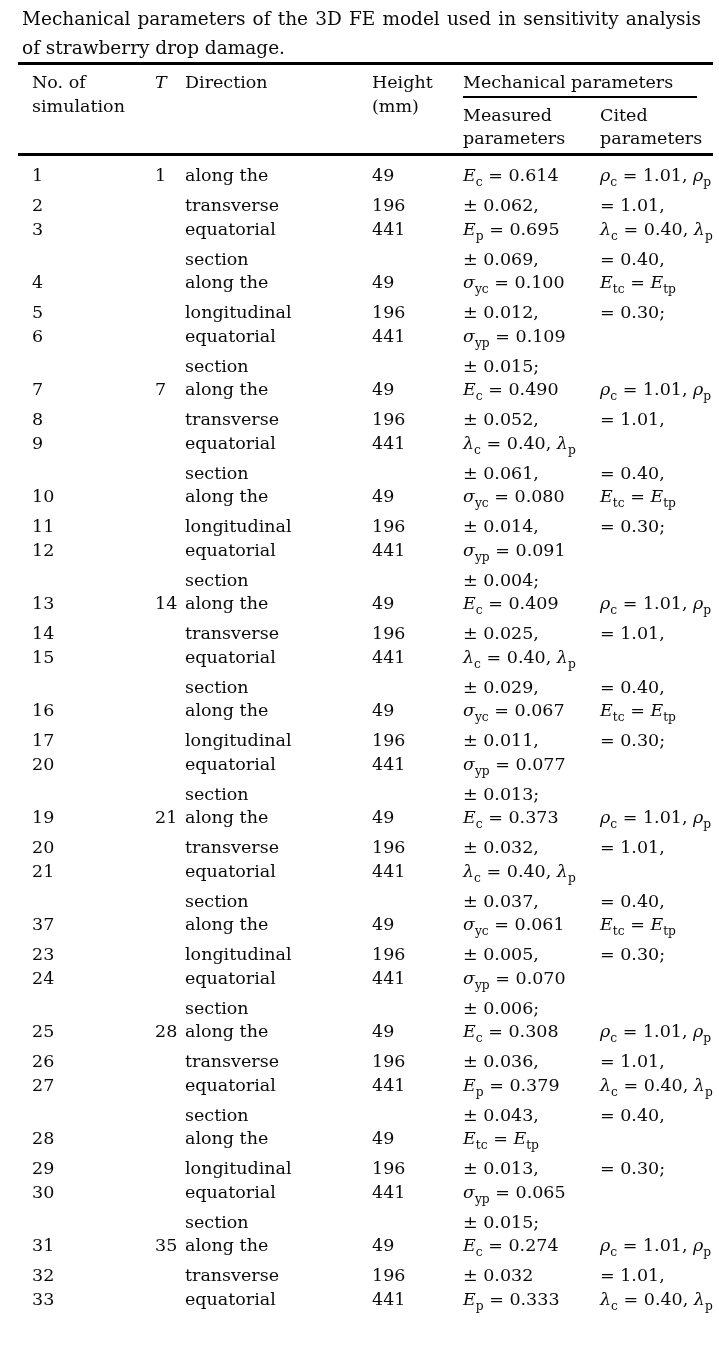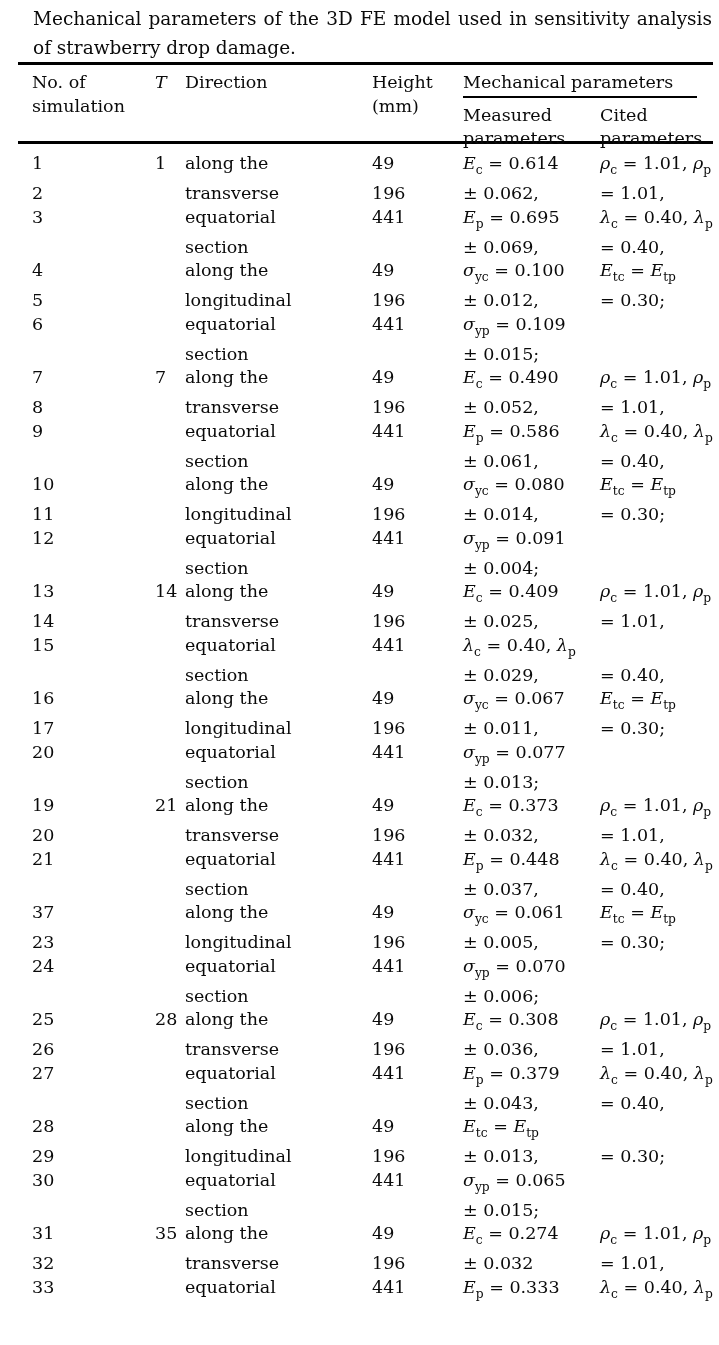--- a/index.html
+++ b/index.html
@@ -10,30 +10,30 @@
     -webkit-font-smoothing: antialiased;
   }
   .page { padding: 4px 0 0 18px; }
 
   .tbl-label {
     font-size: 19px; font-weight: bold; line-height: 25px;
     margin-left: 2px;
   }
   .tbl-caption {
     font-size: 18.5px; line-height: 29px;
-    width: 679px; margin-left: 15px;
+    width: 679px; margin-left: 4px;
     text-align: justify;
   }
 
   .rule { background: #000; height: 3px; width: 695px; }
 
   
   .thead {
     box-sizing: border-box;
-    height: 76px;
+    height: 88px;
     padding: 6px 0 0 14px;
     display: grid;
     grid-template-columns: 123px 30px 187px 91px 250px;
     font-size: 17.5px; line-height: 23.5px;
   }
   .thead .hcell { white-space: normal; }
   .hcell.t-col i { font-style: italic; }
 
   .mech-block { }
   .mech-title { white-space: nowrap; }
@@ -160,21 +160,20 @@
         <div class="tcell">transverse</div>
         <div class="tcell">196</div>
         <div class="tcell">± 0.052,</div>
         <div class="tcell">= 1.01,</div>
       </div>
       <div class="trow">
         <div class="tcell">9</div>
         <div class="tcell"></div>
         <div class="tcell">equatorial</div>
         <div class="tcell">441</div>
-        <div class="tcell"><i>E</i><sub>p</sub> = 0.586</div>
         <div class="tcell"><i>λ</i><sub>c</sub> = 0.40, <i>λ</i><sub>p</sub></div>
       </div>
       <div class="trow">
         <div class="tcell"></div>
         <div class="tcell"></div>
         <div class="tcell">section</div>
         <div class="tcell"></div>
         <div class="tcell">± 0.061,</div>
         <div class="tcell">= 0.40,</div>
       </div>
@@ -287,21 +286,20 @@
         <div class="tcell">transverse</div>
         <div class="tcell">196</div>
         <div class="tcell">± 0.032,</div>
         <div class="tcell">= 1.01,</div>
       </div>
       <div class="trow">
         <div class="tcell">21</div>
         <div class="tcell"></div>
         <div class="tcell">equatorial</div>
         <div class="tcell">441</div>
-        <div class="tcell"><i>E</i><sub>p</sub> = 0.448</div>
         <div class="tcell"><i>λ</i><sub>c</sub> = 0.40, <i>λ</i><sub>p</sub></div>
       </div>
       <div class="trow">
         <div class="tcell"></div>
         <div class="tcell"></div>
         <div class="tcell">section</div>
         <div class="tcell"></div>
         <div class="tcell">± 0.037,</div>
         <div class="tcell">= 0.40,</div>
       </div>

